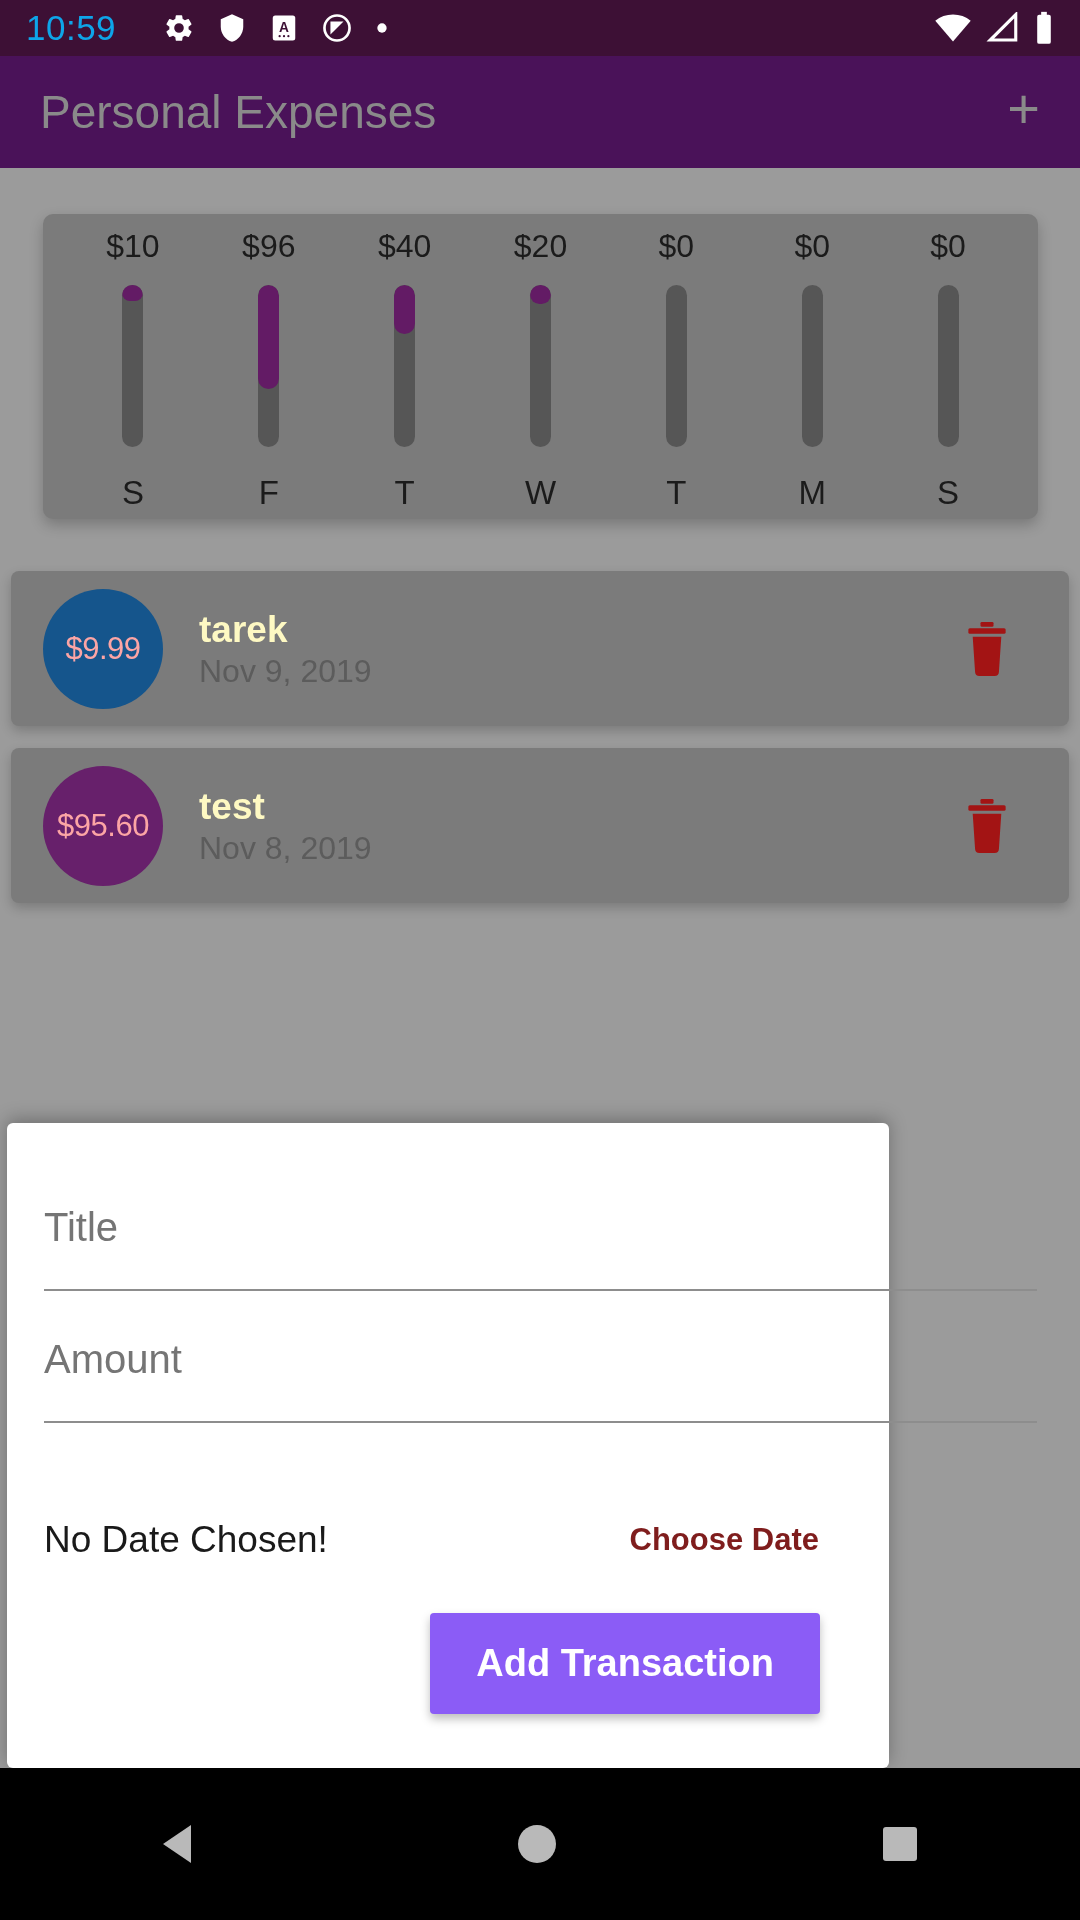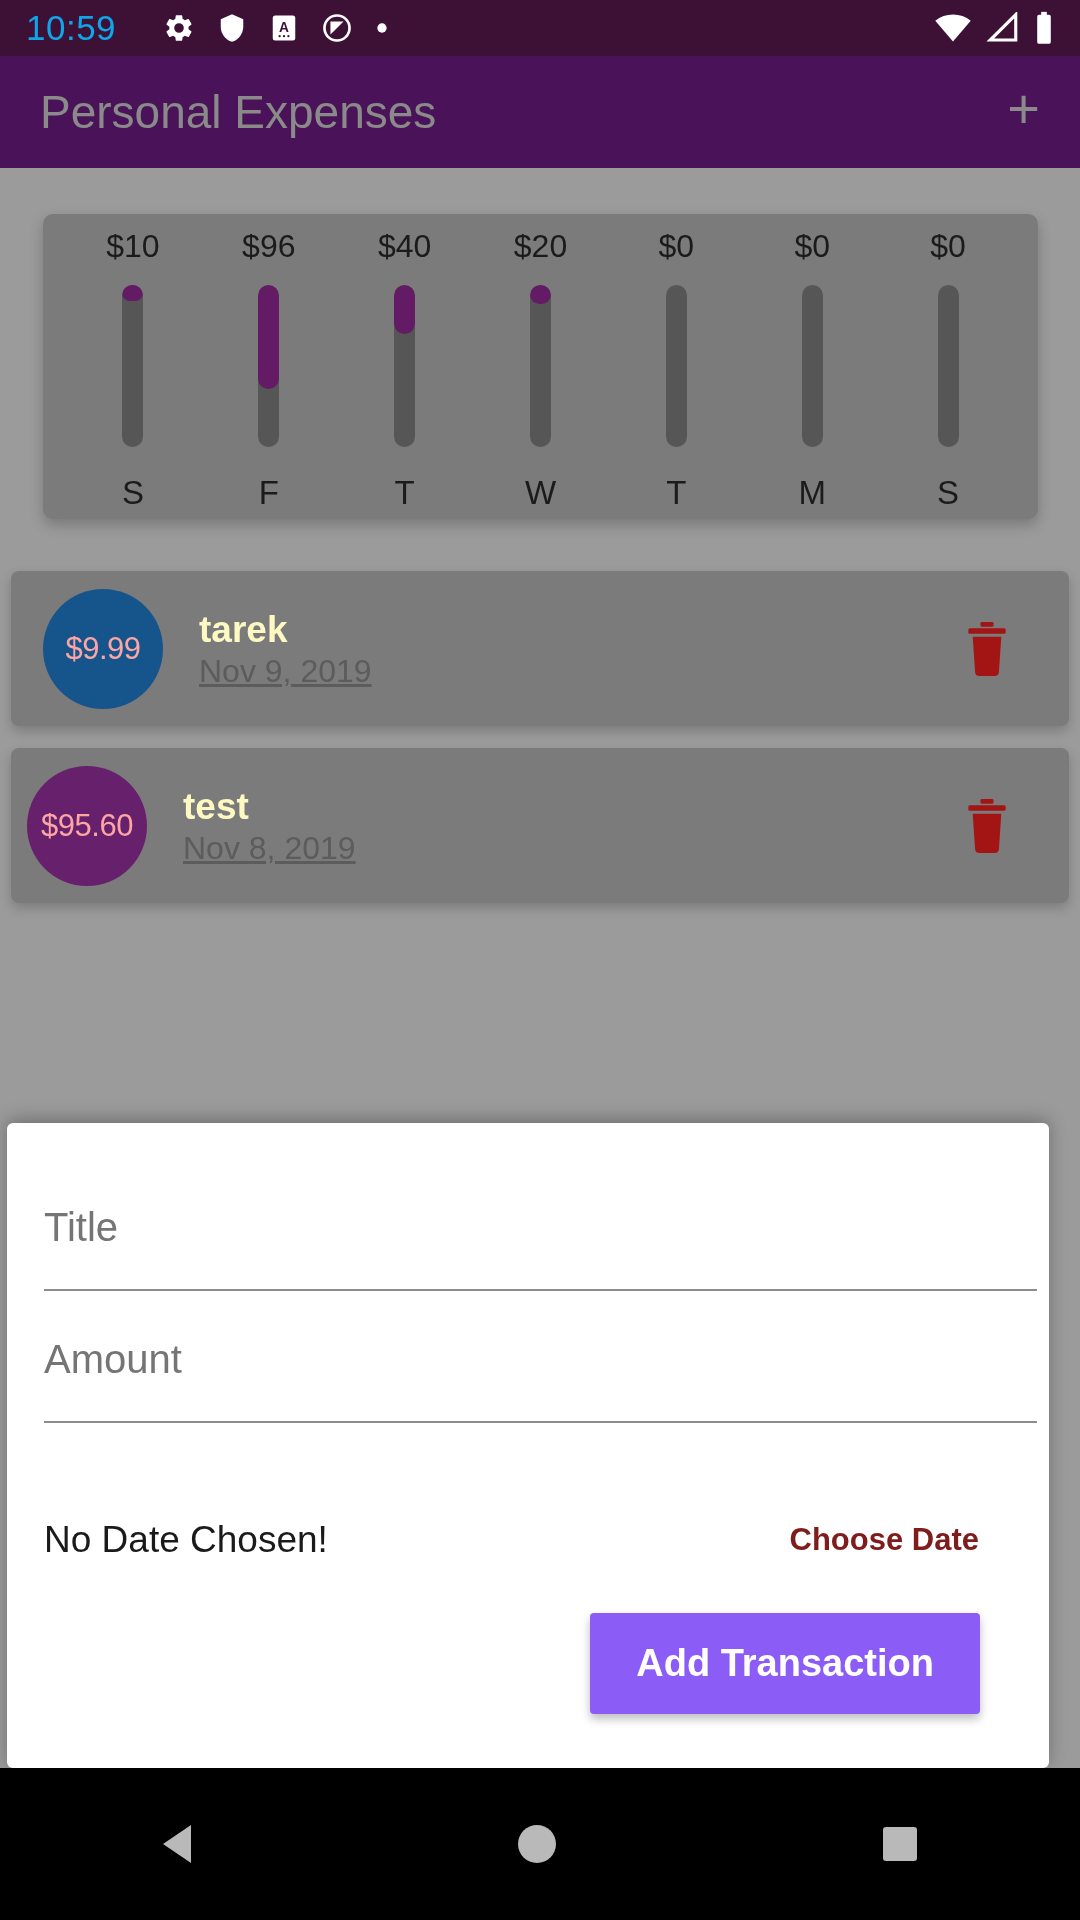--- a/index.html
+++ b/index.html
@@ -116,21 +116,21 @@
   .tx-card {
     position: absolute; left: 11px;
     width: 1058px; height: 155px;
     background: #7b7b7b;
     border-radius: 8px;
     box-shadow: 0 5px 12px rgba(0,0,0,0.2);
     display: flex; align-items: center;
     padding: 0 32px;
   }
   .tx-card.one { top: 403px; }
-  .tx-card.two { top: 580px; padding-left: 16px; }
+  .tx-card.two { top: 580px; }
   .tx-avatar {
     width: 120px; height: 120px;
     border-radius: 50%;
     display: flex; align-items: center; justify-content: center;
     flex-shrink: 0;
   }
   .tx-avatar span {
     font-size: 31px;
     color: #fca5a5;
     letter-spacing: -0.5px;
@@ -138,29 +138,28 @@
   .tx-text { margin-left: 36px; flex: 1; }
   .tx-title {
     font-size: 37px;
     font-weight: bold;
     color: #fef9c3;
     line-height: 1.25;
   }
   .tx-date {
     font-size: 32px;
     color: #5c5c5c;
-    text-decoration: underline;
   }
   .tx-delete { width: 52px; height: 58px; flex-shrink: 0; margin-right: 24px; }
 
   
   .sheet {
     position: absolute;
     left: 7px; bottom: 152px;
-    width: 1042px; height: 645px;
+    width: 882px; height: 645px;
     background: #ffffff;
     border-radius: 6px;
     box-shadow: 0 -4px 18px rgba(0,0,0,0.28);
     z-index: 30;
     padding: 58px 37px 3px 37px;
   }
   .field {
     position: relative;
     height: 132px;
   }

